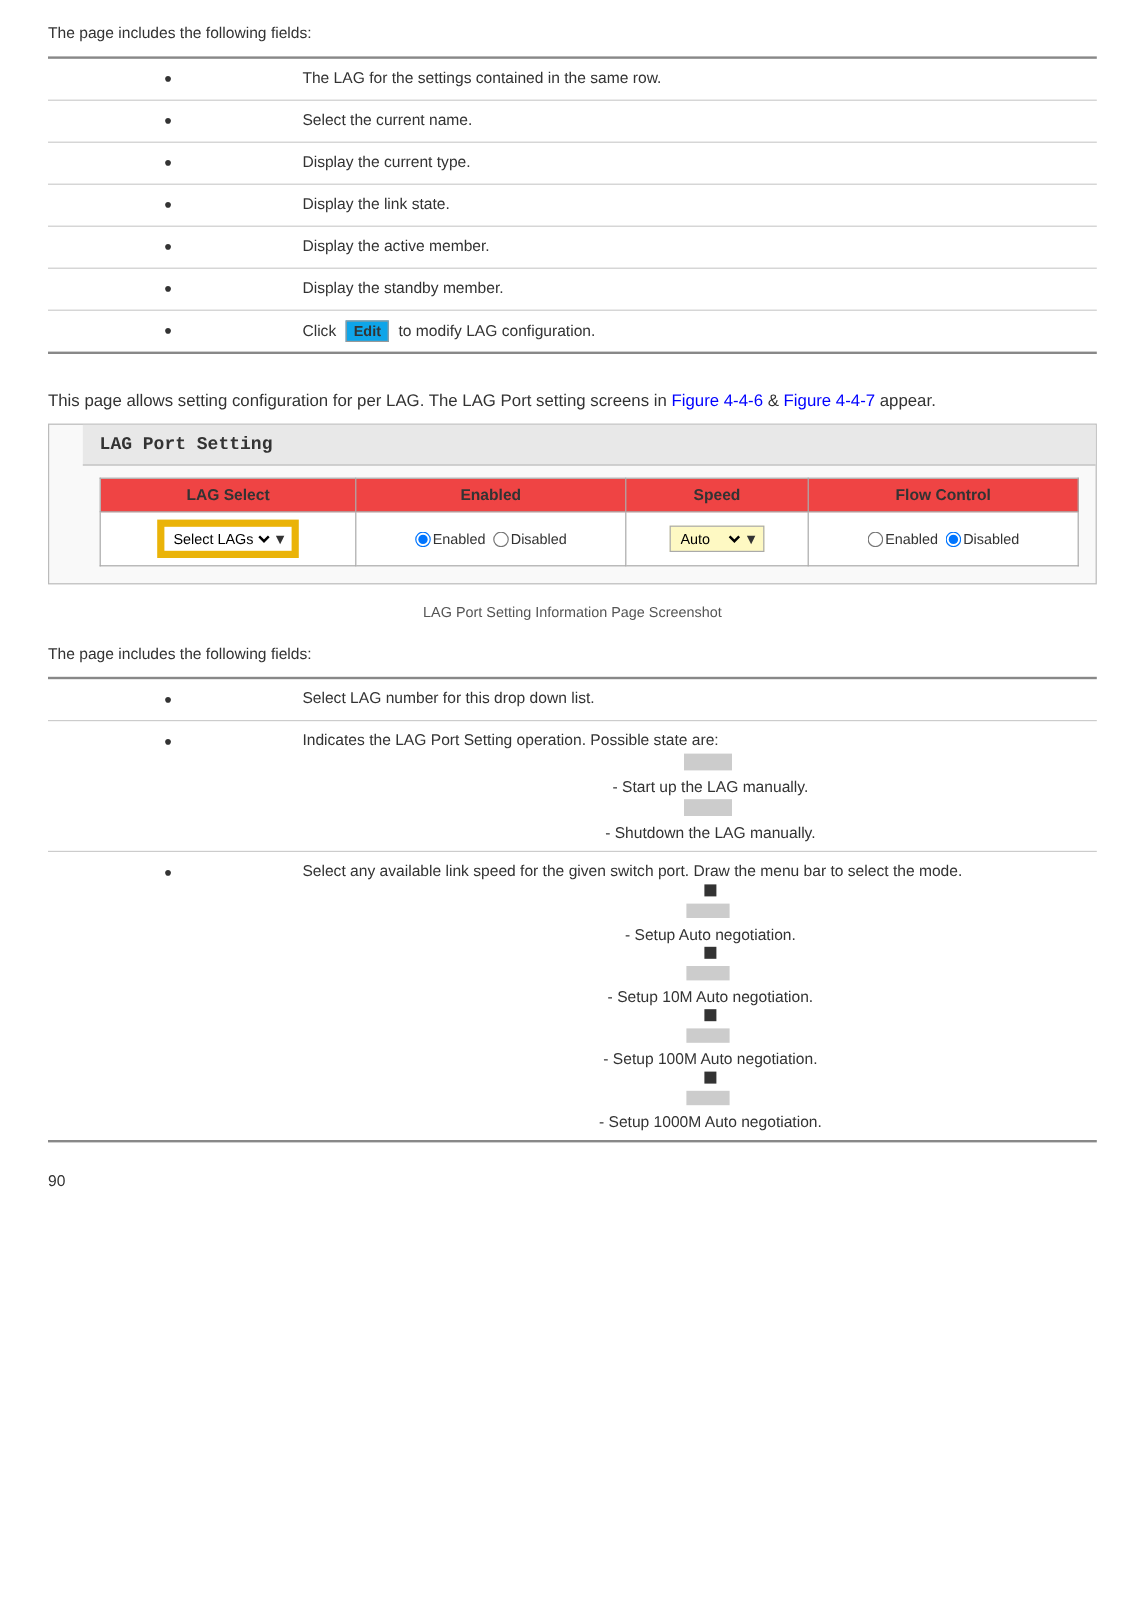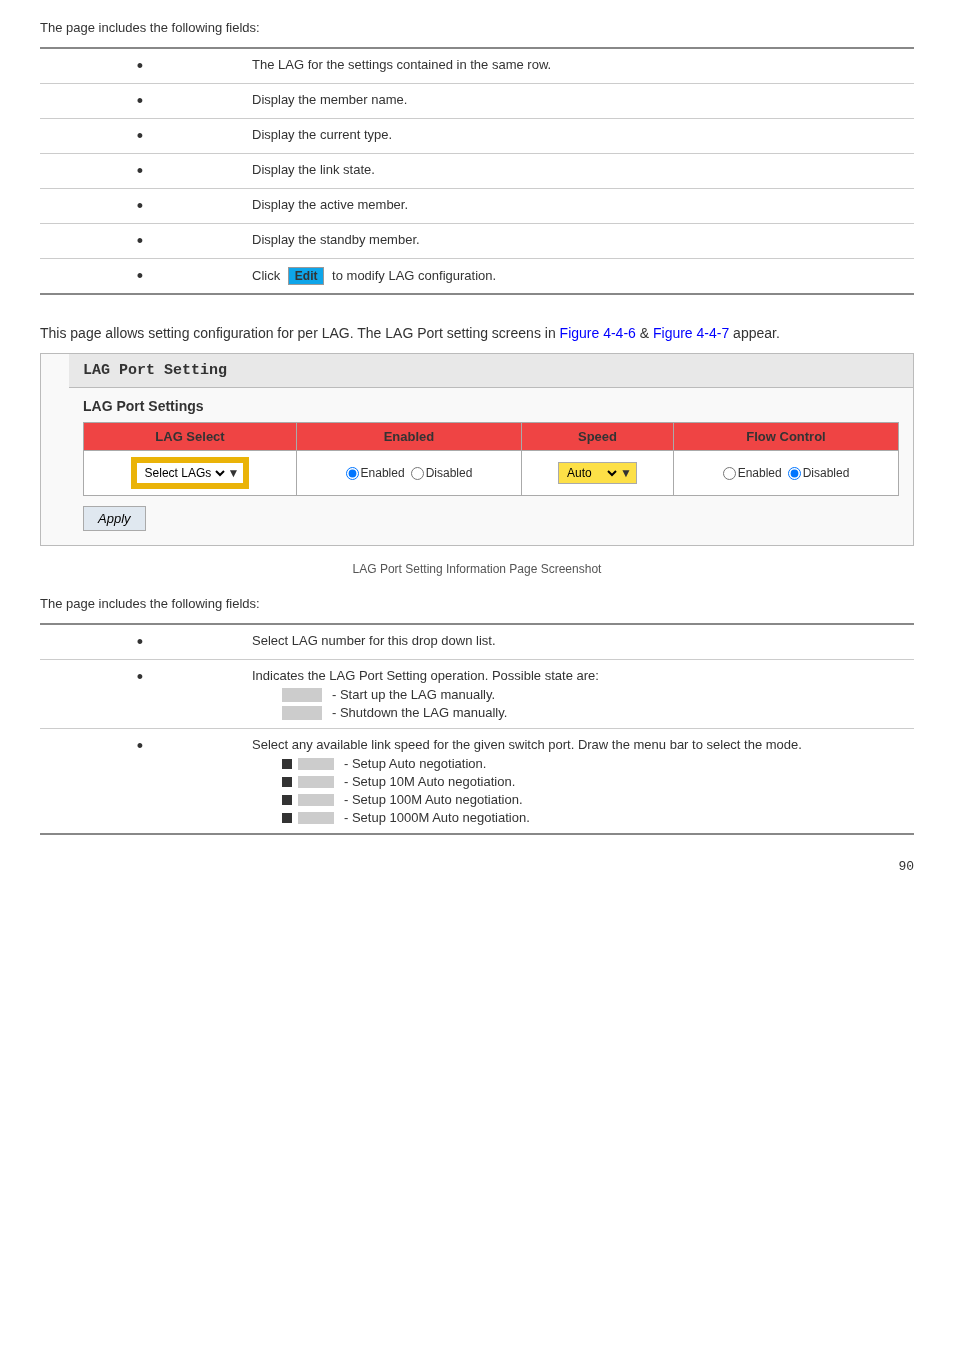--- a/index.html
+++ b/index.html
@@ -106,21 +106,21 @@
       display: flex;
       align-items: center;
       gap: 6px;
       justify-content: center;
     }
     .radio-group label { font-size: 12px; display: flex; align-items: center; gap: 2px; }
     .speed-select {
       display: inline-flex;
       align-items: center;
       border: 1px solid #aaa;
-      background: #fde047;
+      background: #fef9c3;
       padding: 2px 4px;
       font-size: 12px;
       justify-content: space-between;
     }
     .speed-select select {
       border: none;
       background: transparent;
       font-size: 12px;
       outline: none;
     }
@@ -134,46 +134,45 @@
       cursor: pointer;
       margin-top: 10px;
     }
     .caption-text {
       text-align: center;
       font-size: 12px;
       color: #555;
       margin: 8px 0 20px 0;
     }
     .page-num {
-      text-align: right;
+      text-align: left;
       font-size: 13px;
       margin-top: 20px;
       color: #333;
-      font-family: Liberation Mono, monospace;
     }
     .sub-bullet { margin-left: 30px; margin-top: 4px; }
-    .sub-bullet-item { display: flex; align-items: center; gap: 6px; margin-top: 3px; }
+    .sub-bullet-item { display: flex; align-items: center; gap: 6px; margin-top: 3px; flex-direction: column; }
     .square-bullet { display: inline-block; width: 10px; height: 10px; background: #333; flex-shrink: 0; }
     .color-box { display: inline-block; width: 40px; height: 14px; background: #ccc; vertical-align: middle; margin-right: 4px; }
     .color-box-sm { display: inline-block; width: 36px; height: 12px; background: #ccc; vertical-align: middle; margin-right: 4px; }
   </style>
 </head>
 <body>
 
 <p class="intro-text">The page includes the following fields:</p>
 
 <table class="fields-table">
   <tbody>
       <tr>
     <td><span class="bullet">•</span></td>
     <td>The LAG for the settings contained in the same row.</td>
   </tr>
   <tr>
     <td><span class="bullet">•</span></td>
-    <td>Display the member name.</td>
+    <td>Select the current name.</td>
   </tr>
   <tr>
     <td><span class="bullet">•</span></td>
     <td>Display the current type.</td>
   </tr>
   <tr>
     <td><span class="bullet">•</span></td>
     <td>Display the link state.</td>
   </tr>
   <tr>
@@ -198,21 +197,20 @@
 <div class="section-gap"></div>
 
 <p class="page-description">
   <span>This page allows setting configuration for per LAG. The LAG Port setting screens in</span>
   <a href="#">Figure 4-4-6</a><span> &amp; </span><a href="#">Figure 4-4-7</a><span> appear.</span>
 </p>
 
 <div class="lag-port-setting-box">
   <div class="lag-port-setting-title">LAG Port Setting</div>
   <div class="lag-port-settings-inner">
-    <div class="lag-settings-subtitle">LAG Port Settings</div>
     <table class="lag-table">
       <thead>
         <tr>
           <th>LAG Select</th>
           <th>Enabled</th>
           <th>Speed</th>
           <th>Flow Control</th>
         </tr>
       </thead>
       <tbody>
@@ -256,23 +254,20 @@
               </label>
               <label>
                 <input type="radio" name="flowcontrol" value="Disabled" checked="" style="">
                 <span>Disabled</span>
               </label>
             </div>
           </td>
         </tr>
       </tbody>
     </table>
-    <div>
-      <button class="apply-btn">Apply</button>
-    </div>
   </div>
 </div>
 
 <p class="caption-text">LAG Port Setting Information Page Screenshot</p>
 
 <p class="intro-text">The page includes the following fields:</p>
 
 <table class="fields-table">
   <tbody>
       <tr>

